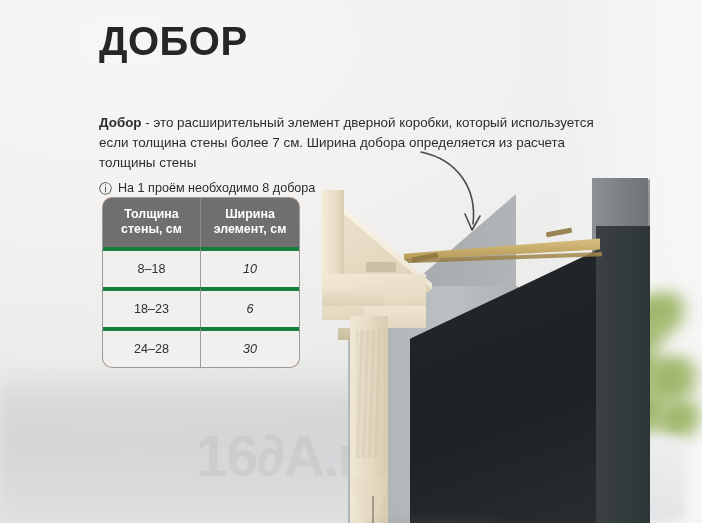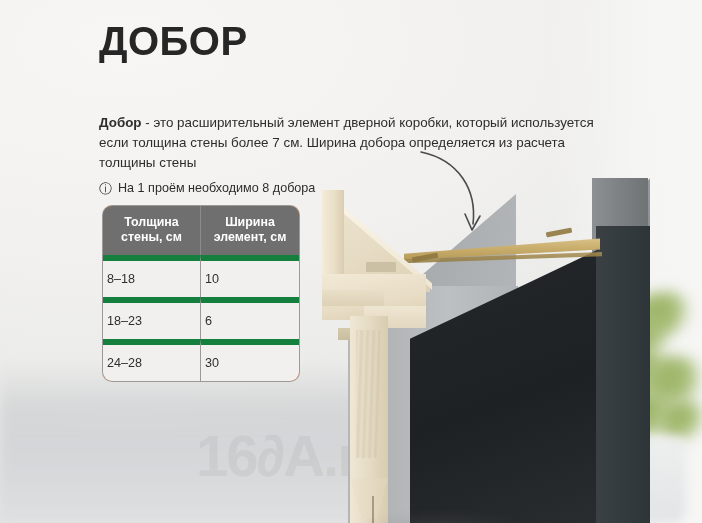--- a/index.html
+++ b/index.html
@@ -204,41 +204,41 @@
   .para b { font-weight: 700; }
   .note {
     position: absolute; left: 99px; top: 179px;
     font-size: 12.6px; color: #2d2d2d; line-height: 18px;
     display: flex; align-items: center; gap: 6px;
   }
   .note .ico { font-size: 13px; color: #3a3a3a; line-height: 1; }
 
   
   .tbl {
-    position: absolute; left: 103px; top: 206px; width: 196px;
+    position: absolute; left: 103px; top: 198px; width: 196px;
     border-collapse: separate; border-spacing: 0;
     border-radius: 9px; overflow: hidden;
     box-shadow: 0 0 0 1px #9a9a9a;
     background: #f97316;
   }
   .tbl th {
     background: #6f6f6f; color: #ffffff;
     font-size: 12.4px; font-weight: 700; line-height: 15px;
     padding: 9px 4px 10px; text-align: center; width: 50%;
     border-right: 1px solid #8b8b8b;
   }
   .tbl th:last-child { border-right: none; }
   .tbl td {
-    font-size: 12.6px; color: #2f2f2f; text-align: left;
+    font-size: 12.6px; color: #2f2f2f; text-align: center;
     padding: 11px 4px; background: #f1f0ee;
-    border-top: 6px solid #15803d;
+    border-top: 4px solid #15803d;
     border-right: 1px solid #9a9a9a;
     width: 50%;
   }
-  .tbl td:last-child { border-right: none; }
+  .tbl td:last-child { border-right: none; font-style: italic; }
 </style>
 </head>
 <body>
 
 <div id="stage">
 
   <div class="bg-base"></div>
   <div class="bg-floor"></div>
   <div class="bg-wall-right"></div>
 

